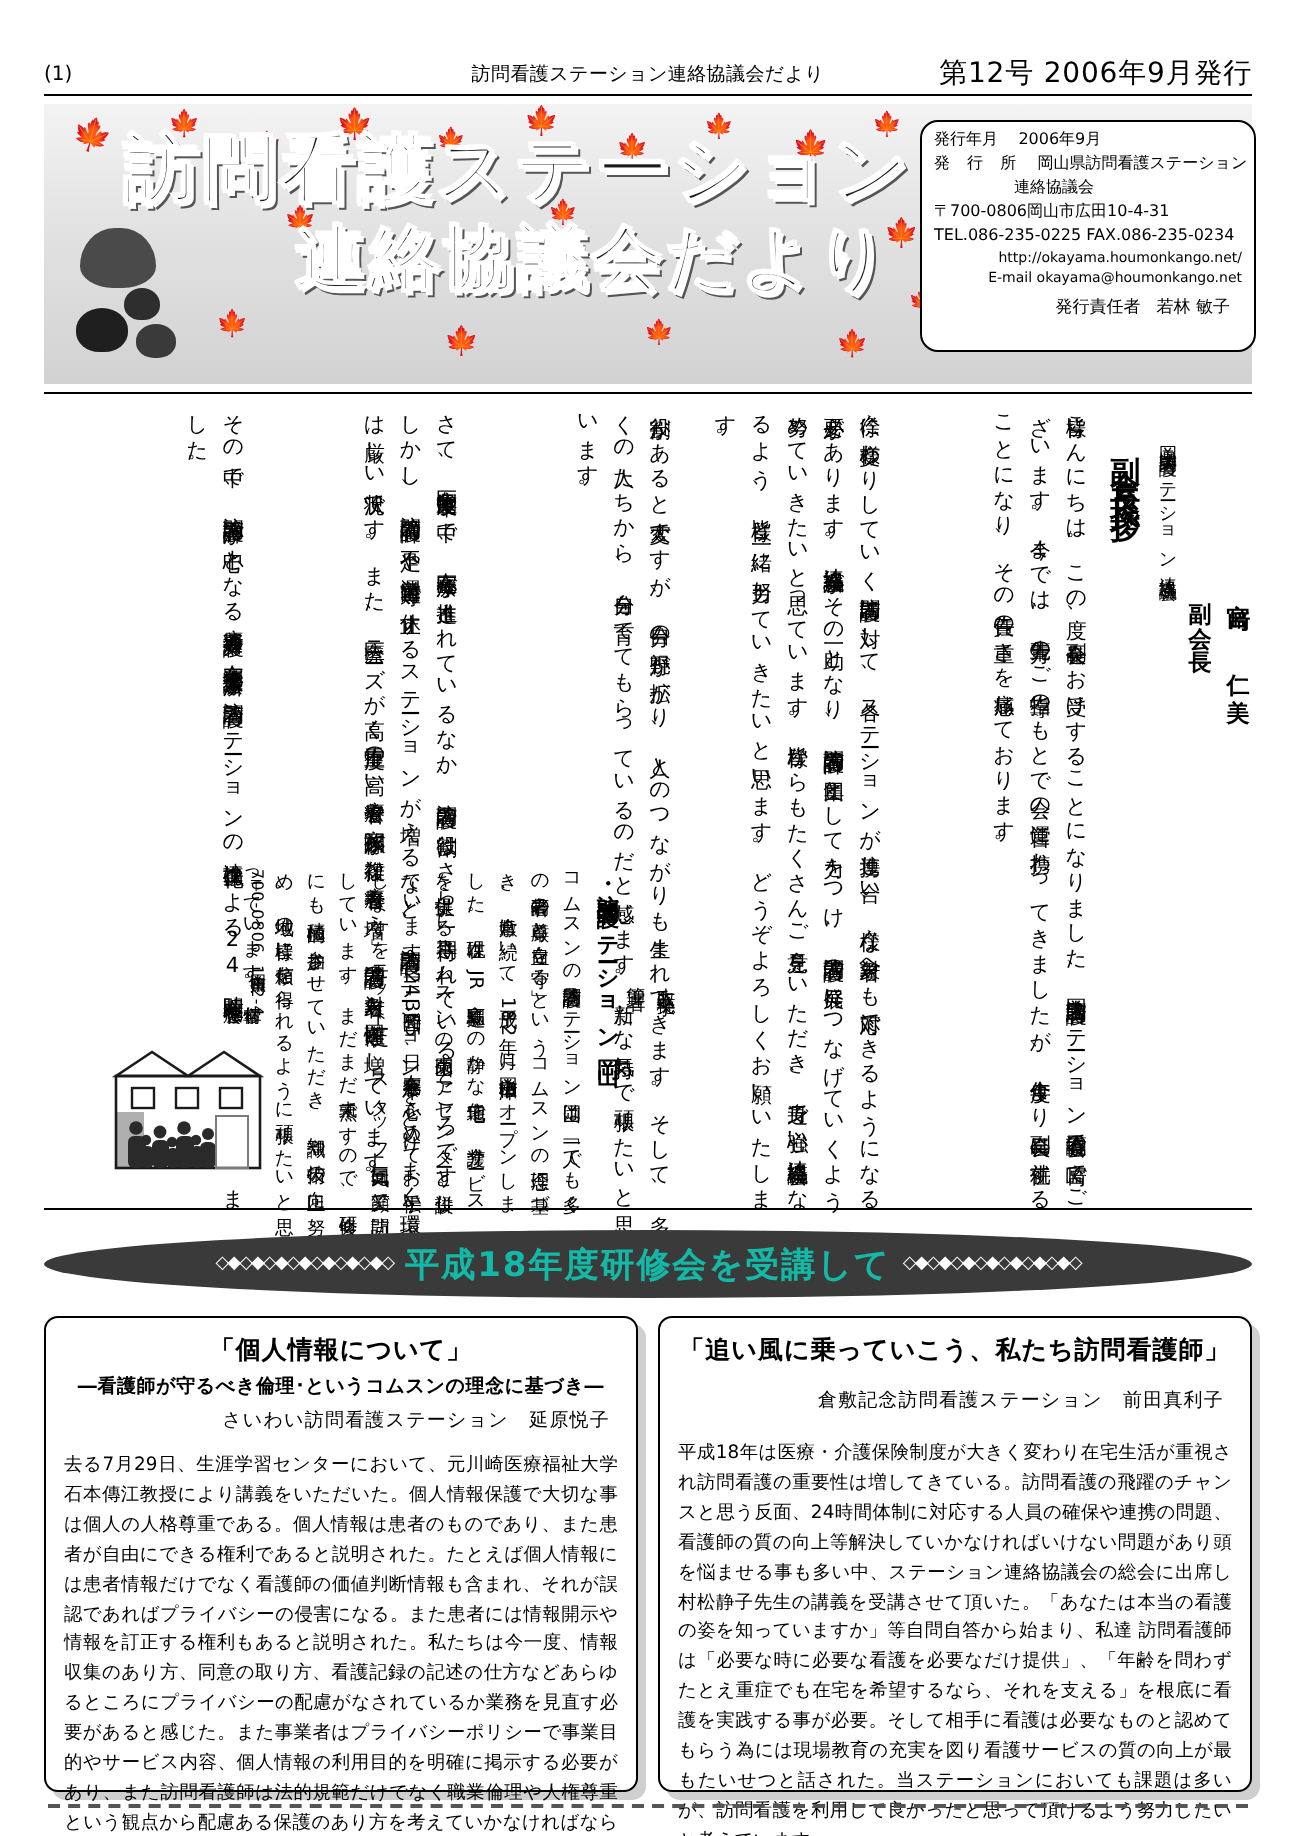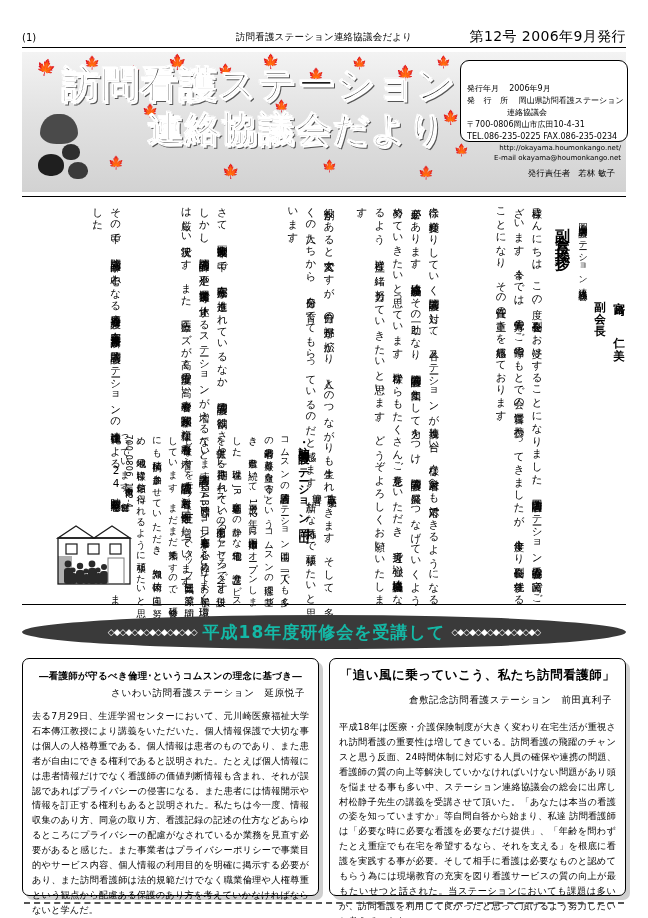--- a/index.html
+++ b/index.html
@@ -45,23 +45,23 @@
     white-space:nowrap;
   }
   .title-issue{
     position:absolute;left:150px;top:104px;width:230px;text-align:center;
     font-size:22px;font-weight:bold;color:#111;letter-spacing:1px;
     text-shadow:1px 1px 0 #fff;
   }
 
   
   .pubbox{
-    position:absolute;left:460px;top:60px;width:168px;height:82px;
+    position:absolute;left:460px;top:60px;width:168px;height:116px;
     border:1.5px solid #000;border-radius:9px;background:#fff;
-    padding:22px 6px;box-sizing:border-box;font-size:8px;line-height:1.5;color:#000;
+    padding:3px 6px;box-sizing:border-box;font-size:8px;line-height:1.5;color:#000;
   }
   .pubbox .row{white-space:nowrap;}
   .pubbox .ind{padding-left:40px;}
   .pubbox .url{font-size:7px;text-align:right;line-height:1.45;}
   .pubbox .resp{margin-top:4px;text-align:right;padding-right:6px;font-size:8.5px;}
   .sp{letter-spacing:3px;}
 
   
   .artframe{position:absolute;left:22px;top:196px;width:604px;height:1px;background:#000;}
   .artframe2{position:absolute;left:22px;top:604px;width:604px;height:1px;background:#000;}
@@ -268,20 +268,21 @@
   </svg>
 
   <div class="ellipse">
     <span class="deco">◇◆◇◆◇◆◇◆◇◆◇◆◇◆◇</span>
     <span class="etxt">平成18年度研修会を受講して</span>
     <span class="deco">◇◆◇◆◇◆◇◆◇◆◇◆◇◆◇</span>
   </div>
 
   <div class="botwrap">
     <div class="botbox">
+      <div class="bt">「個人情報について」</div>
       <div class="bs">―看護師が守るべき倫理･というコムスンの理念に基づき―</div>
       <div class="ba">さいわい訪問看護ステーション　延原悦子</div>
       <div class="bbody">去る7月29日、生涯学習センターにおいて、元川崎医療福祉大学石本傳江教授により講義をいただいた。個人情報保護で大切な事は個人の人格尊重である。個人情報は患者のものであり、また患者が自由にできる権利であると説明された。たとえば個人情報には患者情報だけでなく看護師の価値判断情報も含まれ、それが誤認であればプライバシーの侵害になる。また患者には情報開示や情報を訂正する権利もあると説明された。私たちは今一度、情報収集のあり方、同意の取り方、看護記録の記述の仕方などあらゆるところにプライバシーの配慮がなされているか業務を見直す必要があると感じた。また事業者はプライバシーポリシーで事業目的やサービス内容、個人情報の利用目的を明確に掲示する必要があり、また訪問看護師は法的規範だけでなく職業倫理や人権尊重という観点から配慮ある保護のあり方を考えていかなければならないと学んだ。</div>
     </div>
     <div class="botbox">
       <div class="bt">「追い風に乗っていこう、私たち訪問看護師」</div>
       <div class="ba" style="margin-top:10px;">倉敷記念訪問看護ステーション　前田真利子</div>
       <div class="bbody" style="margin-top:13px;">平成18年は医療・介護保険制度が大きく変わり在宅生活が重視され訪問看護の重要性は増してきている。訪問看護の飛躍のチャンスと思う反面、24時間体制に対応する人員の確保や連携の問題、看護師の質の向上等解決していかなければいけない問題があり頭を悩ませる事も多い中、ステーション連絡協議会の総会に出席し村松静子先生の講義を受講させて頂いた。「あなたは本当の看護の姿を知っていますか」等自問自答から始まり、私達 訪問看護師は「必要な時に必要な看護を必要なだけ提供」、「年齢を問わずたとえ重症でも在宅を希望するなら、それを支える」を根底に看護を実践する事が必要。そして相手に看護は必要なものと認めてもらう為には現場教育の充実を図り看護サービスの質の向上が最もたいせつと話された。当ステーションにおいても課題は多いが、訪問看護を利用して良かったと思って頂けるよう努力したいと考えています。</div>
     </div>
   </div>

